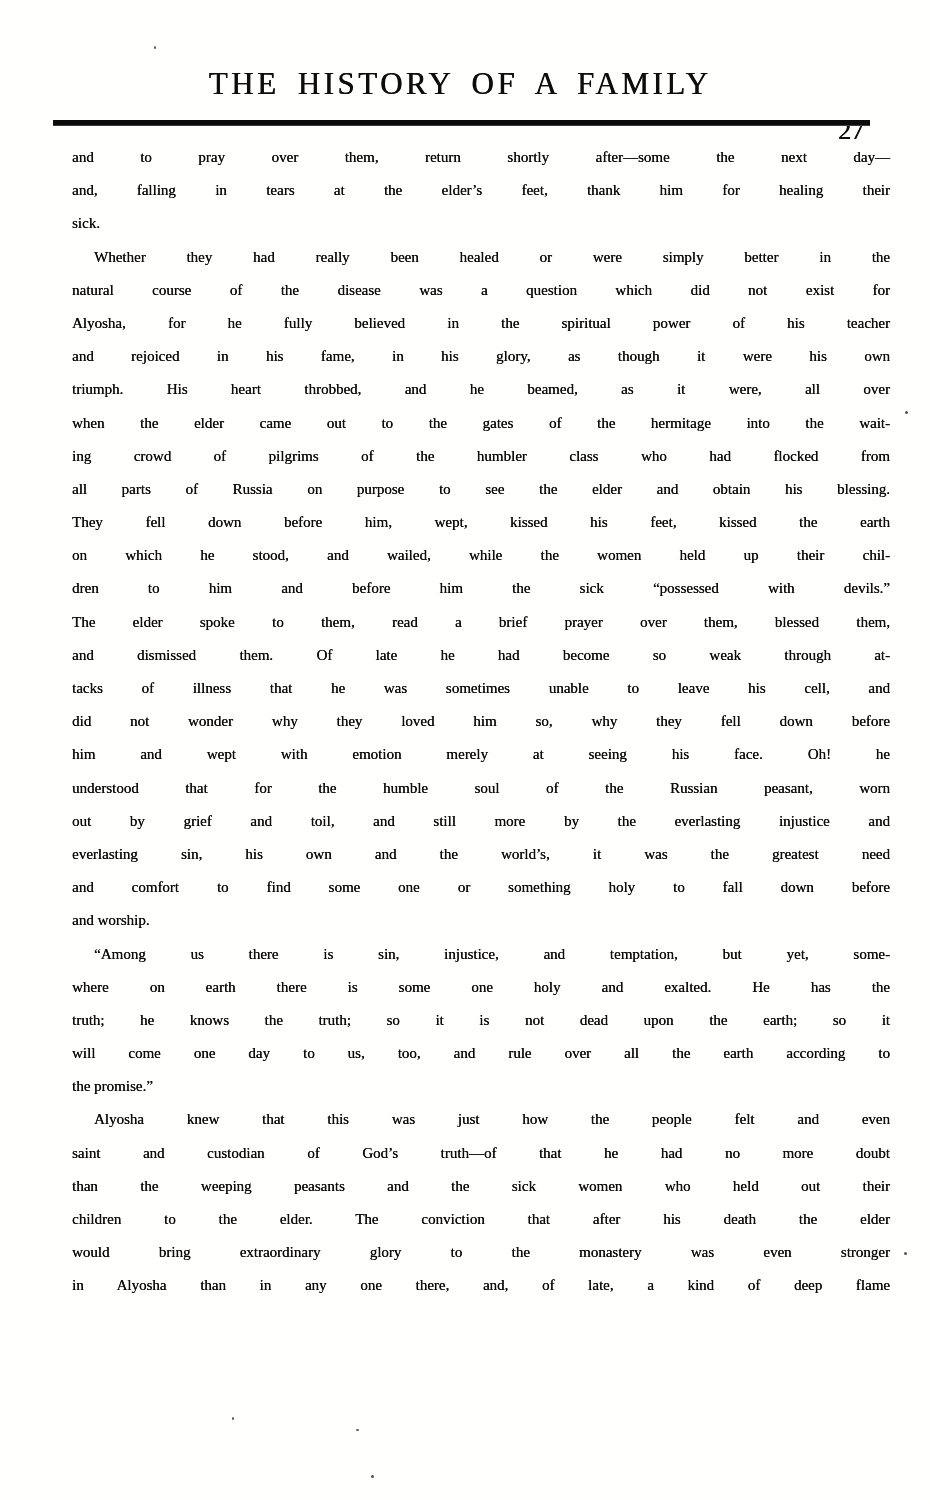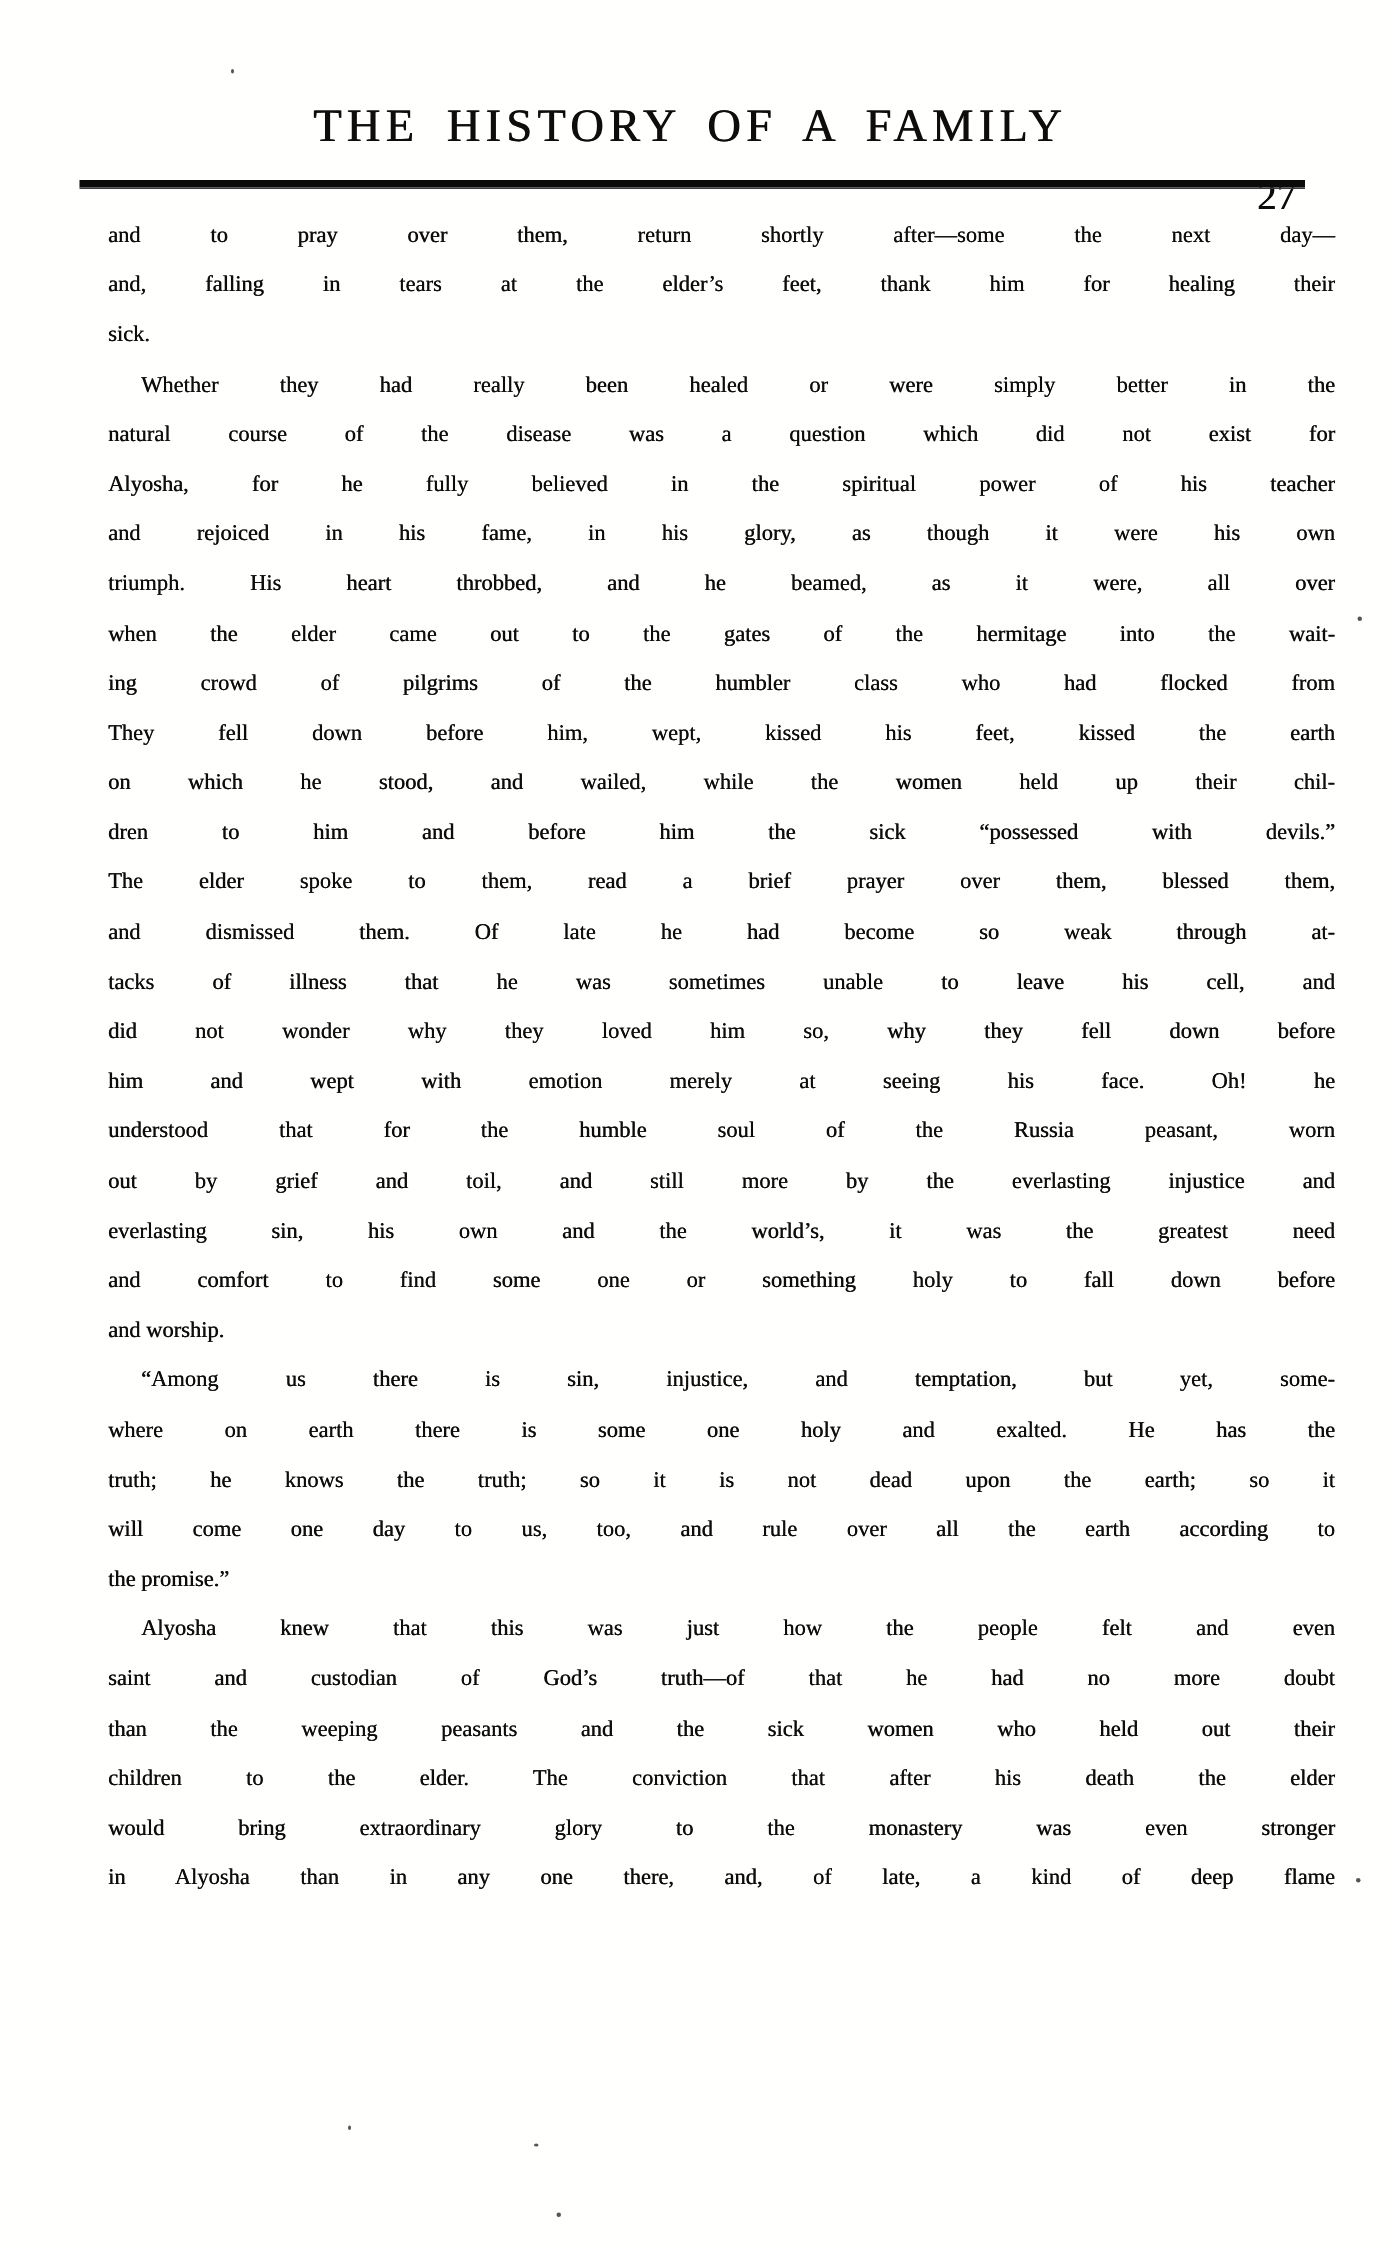--- a/index.html
+++ b/index.html
@@ -111,29 +111,30 @@
       <div class="line">and to pray over them, return shortly after—some the next day—</div>
       <div class="line">and, falling in tears at the elder’s feet, thank him for healing their</div>
       <div class="line nojust">sick.</div>
       <div class="line indent">Whether they had really been healed or were simply better in the</div>
       <div class="line">natural course of the disease was a question which did not exist for</div>
       <div class="line">Alyosha, for he fully believed in the spiritual power of his teacher</div>
       <div class="line">and rejoiced in his fame, in his glory, as though it were his own</div>
       <div class="line">triumph.  His heart throbbed, and he beamed, as it were, all over</div>
       <div class="line">when the elder came out to the gates of the hermitage into the wait-</div>
       <div class="line">ing crowd of pilgrims of the humbler class who had flocked from</div>
+      <div class="line">all parts of Russia on purpose to see the elder and obtain his blessing.</div>
       <div class="line">They fell down before him, wept, kissed his feet, kissed the earth</div>
       <div class="line">on which he stood, and wailed, while the women held up their chil-</div>
       <div class="line">dren to him and before him the sick “possessed with devils.”</div>
       <div class="line">The elder spoke to them, read a brief prayer over them, blessed them,</div>
       <div class="line">and dismissed them.  Of late he had become so weak through at-</div>
       <div class="line">tacks of illness that he was sometimes unable to leave his cell, and</div>
       <div class="line">did not wonder why they loved him so, why they fell down before</div>
       <div class="line">him and wept with emotion merely at seeing his face.  Oh! he</div>
-      <div class="line">understood that for the humble soul of the Russia peasant, worn</div>
+      <div class="line">understood that for the humble soul of the Russian peasant, worn</div>
       <div class="line">out by grief and toil, and still more by the everlasting injustice and</div>
       <div class="line">everlasting sin, his own and the world’s, it was the greatest need</div>
       <div class="line">and comfort to find some one or something holy to fall down before</div>
       <div class="line nojust">and worship.</div>
       <div class="line indent">“Among us there is sin, injustice, and temptation, but yet, some-</div>
       <div class="line">where on earth there is some one holy and exalted.  He has the</div>
       <div class="line">truth; he knows the truth; so it is not dead upon the earth; so it</div>
       <div class="line">will come one day to us, too, and rule over all the earth according to</div>
       <div class="line nojust">the promise.”</div>
       <div class="line indent">Alyosha knew that this was just how the people felt and even</div>

